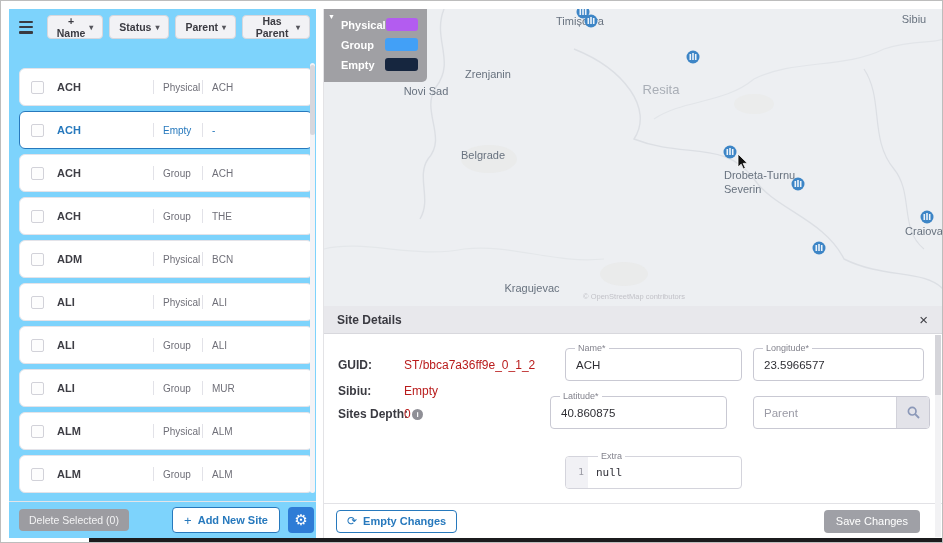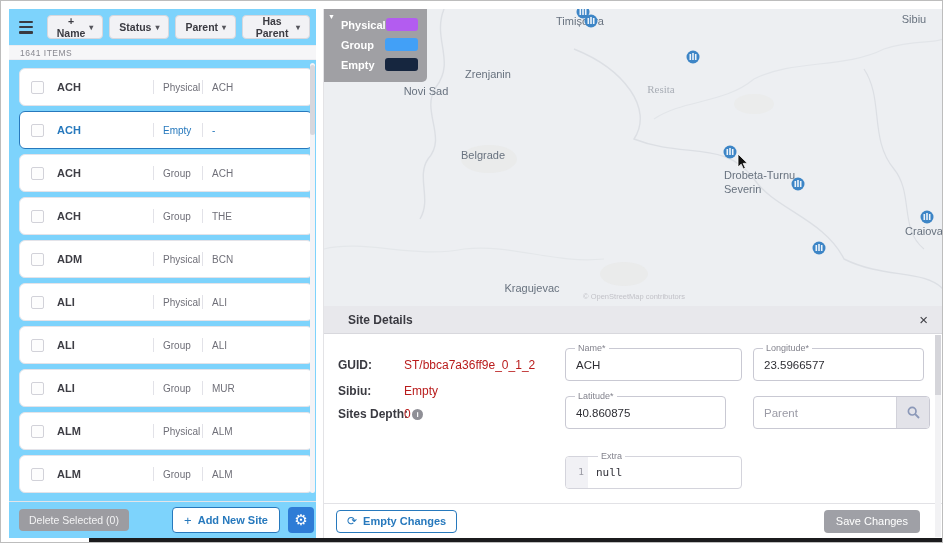--- a/index.html
+++ b/index.html
@@ -40,38 +40,38 @@
   .add-btn { margin-left:auto; background:#fff; border:1px solid #2779bd; color:#2779bd; border-radius:4px;
              height:26px; padding:0 11px; font-size:11px; font-weight:bold; display:flex; align-items:center; gap:6px; cursor:pointer; }
   .add-btn .plus { font-size:13px; font-weight:normal; }
   .gear-btn { margin:0 2px 0 8px; width:26px; height:26px; background:#2e7cd6; border:none; border-radius:4px;
               color:#fff; font-size:15px; line-height:26px; text-align:center; cursor:pointer; }
 
   
   #map { position:absolute; left:322px; top:8px; width:619px; height:297px; background:#edeff2;
          border-left:1px solid #e3e3e6; overflow:hidden; cursor:default; }
   .map-label { position:absolute; transform:translate(-50%,-50%); font-size:11px; color:#68727f; white-space:nowrap; }
-  .map-label.small { font-size:11px; color:#a9aeb6;font-family:Liberation Serif, serif; }
+  .map-label.small { font-size:13px; color:#a9aeb6; }
   .map-label.wrap { white-space:normal; width:82px; line-height:14px; }
   .attribution { position:absolute; transform:translate(-50%,-50%); font-size:7.5px; color:#c2c2c8; white-space:nowrap; }
   .marker { position:absolute; width:14px; height:14px; transform:translate(-50%,-50%); cursor:pointer; }
   .legend { position:absolute; left:0; top:0; width:103px; padding:9px 9px 4px 17px;
             background:rgba(143,143,146,0.82); border-radius:0 0 5px 0; z-index:5; }
   .legend .collapse { position:absolute; left:4px; top:4px; font-size:7px; color:#fff; cursor:pointer; }
   .legend-item { display:flex; align-items:center; justify-content:space-between; margin-bottom:7px; }
   .legend-item .llab { font-size:11px; font-weight:bold; color:#fff; }
   .legend-item .swatch { width:33px; height:13px; border-radius:3px; }
   #cursor { position:absolute; z-index:9; }
 
   
   #details { position:absolute; left:322px; top:305px; width:619px; height:232px; background:#fff;
              border-left:1px solid #e3e3e6; }
   .d-header { position:absolute; left:0; top:0; right:0; height:28px; background:#e8e8ec;
               border-bottom:1px solid #d8d8dd; display:flex; align-items:center; }
-  .d-title { margin-left:24px; font-size:12px; font-weight:bold; color:#3a3a41; }
+  .d-title { margin-left:13px; font-size:12px; font-weight:bold; color:#3a3a41; }
   .d-close { margin-left:auto; margin-right:14px; font-size:15px; color:#3e3e44; cursor:pointer; line-height:1; }
   .kv-label { position:absolute; font-size:12px; font-weight:bold; color:#3a3a41; }
   .kv-value { position:absolute; font-size:12px; color:#b91c1c; text-align:left; width:130px; }
   .info-dot { display:inline-block; width:11px; height:11px; border-radius:50%; background:#8f8f96;
               color:#fff; font-size:8px; font-weight:bold; text-align:center; line-height:11px; vertical-align:1px; margin-left:4px; }
   .field { position:absolute; height:33px; border:1px solid #c9c9d3; border-radius:4px; background:#fff; }
   .field .flabel { position:absolute; top:-6px; left:9px; background:#fff; padding:0 3px;
                    font-size:9px; color:#83838d; }
   .field input { position:absolute; inset:0; border:none; outline:none; background:transparent;
                  font-family:"Liberation Sans", sans-serif; font-size:11.5px; color:#2e2e34; padding:0 10px; }
@@ -118,21 +118,20 @@
       </button>
       <button class="fbtn">
         <span>Parent</span>
         <span class="caret">▾</span>
       </button>
       <button class="fbtn">
         <span>Has Parent</span>
         <span class="caret">▾</span>
       </button>
     </div>
-    <div class="countbar">1641 ITEMS</div>
 
     <div class="list">
       <div class="row">
         <span class="cb"></span>
         <span class="nm">ACH</span>
         <span class="sep"></span>
         <span class="st">Physical</span>
         <span class="sep"></span>
         <span class="pr">ACH</span>
       </div>
@@ -324,21 +323,21 @@
     <span class="kv-value" style="left:80px;top:101px">0</span>
 
     <div class="field" style="left:241px;top:42px;width:177px">
       <span class="flabel">Name*</span>
       <input value="ACH" style="">
     </div>
     <div class="field" style="left:429px;top:42px;width:171px">
       <span class="flabel">Longitude*</span>
       <input value="23.5966577" style="">
     </div>
-    <div class="field" style="left:241px;top:90px;width:161px">
+    <div class="field" style="left:226px;top:90px;width:177px">
       <span class="flabel">Latitude*</span>
       <input value="40.860875" style="">
     </div>
     <div class="field" style="left:429px;top:90px;width:177px">
       <input style="right: 33px; width: auto;" placeholder="Parent">
       <button class="search-btn">
         <svg width="13" height="13">
             <circle cx="5.2" cy="5.2" r="3.8" fill="none" stroke="#8b98b8" stroke-width="1.7"></circle>
             <line x1="8.2" y1="8.2" x2="12" y2="12" stroke="#8b98b8" stroke-width="1.9"></line>
           </svg>

